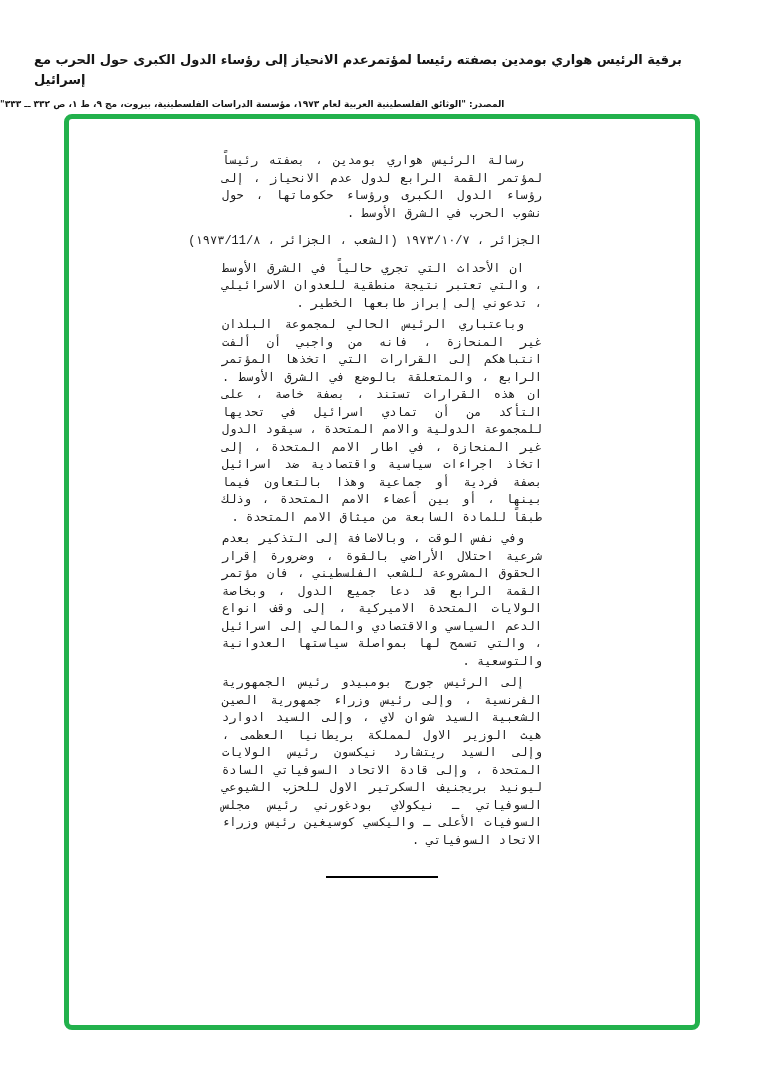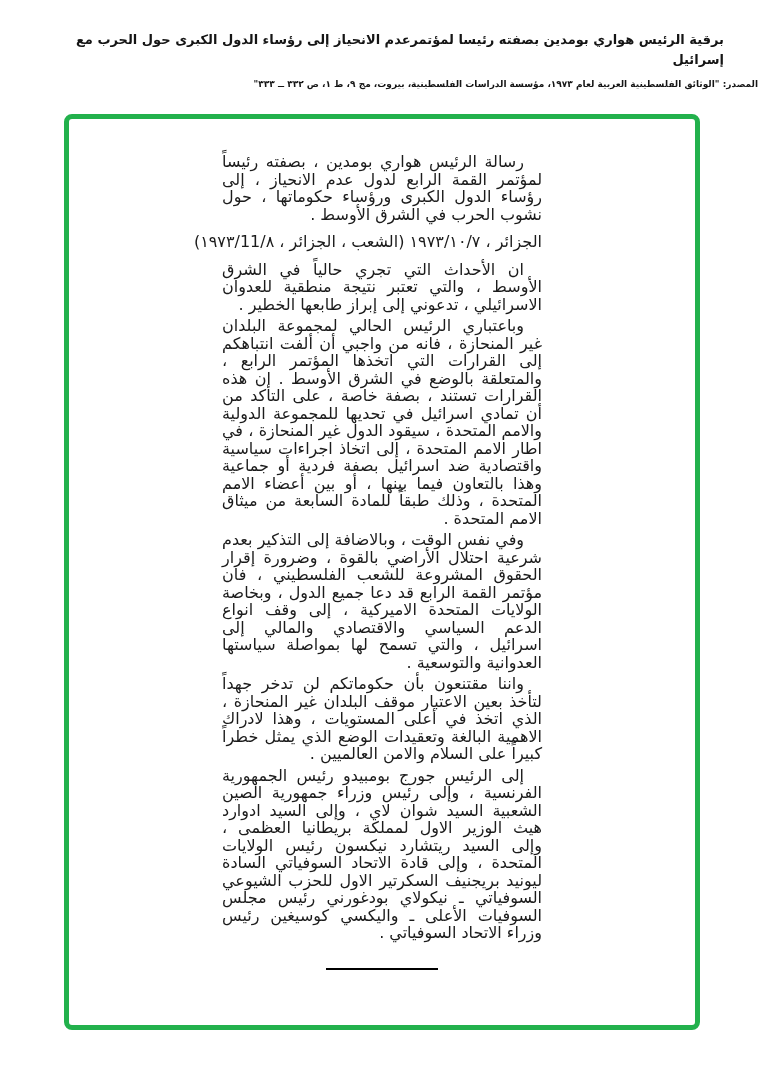--- a/index.html
+++ b/index.html
@@ -6,22 +6,22 @@
   html, body {
     margin: 0;
     padding: 0;
     width: 758px;
     height: 1078px;
     background: #ffffff;
     font-family: "DejaVu Sans", sans-serif;
     position: relative;
   }
   .page-header {
-    padding-top: 30px;
-    text-align: right;
+    padding-top: 50px;
+    text-align: left;
     direction: rtl;
     color: #151515;
   }
   .title {
     font-size: 13px;
     font-weight: bold;
     margin: 0 34px;
     line-height: 1.5;
   }
   .source {
@@ -39,23 +39,24 @@
     border: 5px solid var(--frame, #22b14c);
     border-radius: 8px;
     background: #ffffff;
     overflow: hidden;
   }
   .text-column {
     width: 320px;
     margin: 34px auto 0;
     direction: rtl;
     text-align: justify;
-    font-size: 16px;
+    font-size: 12px;
     line-height: 17.5px;
     color: #1b1b1b;
+    font-family: Liberation Mono, monospace;
   }
   .text-column p {
     margin: 0 0 4px;
     text-indent: 18px;
   }
   p.heading {
     margin-bottom: 10px;
   }
   p.dateline {
     text-indent: 0;
@@ -77,17 +78,16 @@
   <div class="source">المصدر: "الوثائق الفلسطينية العربية لعام ١٩٧٣، مؤسسة الدراسات الفلسطينية، بيروت، مج ٩، ط ١، ص ٣٣٢ ــ ٣٣٣"</div>
 </header>
 
 <div class="frame">
   <div class="text-column">
     <p class="heading">رسالة الرئيس هواري بومدين ، بصفته رئيساً لمؤتمر القمة الرابع لدول عدم الانحياز ، إلى رؤساء الدول الكبرى ورؤساء حكوماتها ، حول نشوب الحرب في الشرق الأوسط .</p>
     <p class="dateline">الجزائر ، ١٩٧٣/١٠/٧   (الشعب ، الجزائر ، ١٩٧٣/11/٨)</p>
     <p>ان الأحداث التي تجري حالياً في الشرق الأوسط ، والتي تعتبر نتيجة منطقية للعدوان الاسرائيلي ، تدعوني إلى إبراز طابعها الخطير .</p>
     <p>وباعتباري الرئيس الحالي لمجموعة البلدان غير المنحازة ، فانه من واجبي أن ألفت انتباهكم إلى القرارات التي اتخذها المؤتمر الرابع ، والمتعلقة بالوضع في الشرق الأوسط . ان هذه القرارات تستند ، بصفة خاصة ، على التأكد من أن تمادي اسرائيل في تحديها للمجموعة الدولية والامم المتحدة ، سيقود الدول غير المنحازة ، في اطار الامم المتحدة ، إلى اتخاذ اجراءات سياسية واقتصادية ضد اسرائيل بصفة فردية أو جماعية وهذا بالتعاون فيما بينها ، أو بين أعضاء الامم المتحدة ، وذلك طبقاً للمادة السابعة من ميثاق الامم المتحدة .</p>
     <p>وفي نفس الوقت ، وبالاضافة إلى التذكير بعدم شرعية احتلال الأراضي بالقوة ، وضرورة إقرار الحقوق المشروعة للشعب الفلسطيني ، فان مؤتمر القمة الرابع قد دعا جميع الدول ، وبخاصة الولايات المتحدة الاميركية ، إلى وقف انواع الدعم السياسي والاقتصادي والمالي إلى اسرائيل ، والتي تسمح لها بمواصلة سياستها العدوانية والتوسعية .</p>
-    <p>واننا مقتنعون بأن حكوماتكم لن تدخر جهداً لتأخذ بعين الاعتبار موقف البلدان غير المنحازة ، الذي اتخذ في أعلى المستويات ، وهذا لادراك الاهمية البالغة وتعقيدات الوضع الذي يمثل خطراً كبيراً على السلام والامن العالميين .</p>
     <p>إلى الرئيس جورج بومبيدو رئيس الجمهورية الفرنسية ، وإلى رئيس وزراء جمهورية الصين الشعبية السيد شوان لاي ، وإلى السيد ادوارد هيث الوزير الاول لمملكة بريطانيا العظمى ، وإلى السيد ريتشارد نيكسون رئيس الولايات المتحدة ، وإلى قادة الاتحاد السوفياتي السادة ليونيد بريجنيف السكرتير الاول للحزب الشيوعي السوفياتي ـ نيكولاي بودغورني رئيس مجلس السوفيات الأعلى ـ واليكسي كوسيغين رئيس وزراء الاتحاد السوفياتي .</p>
     <div class="end-rule"></div>
   </div>
 </div>
 
 </body></html>

